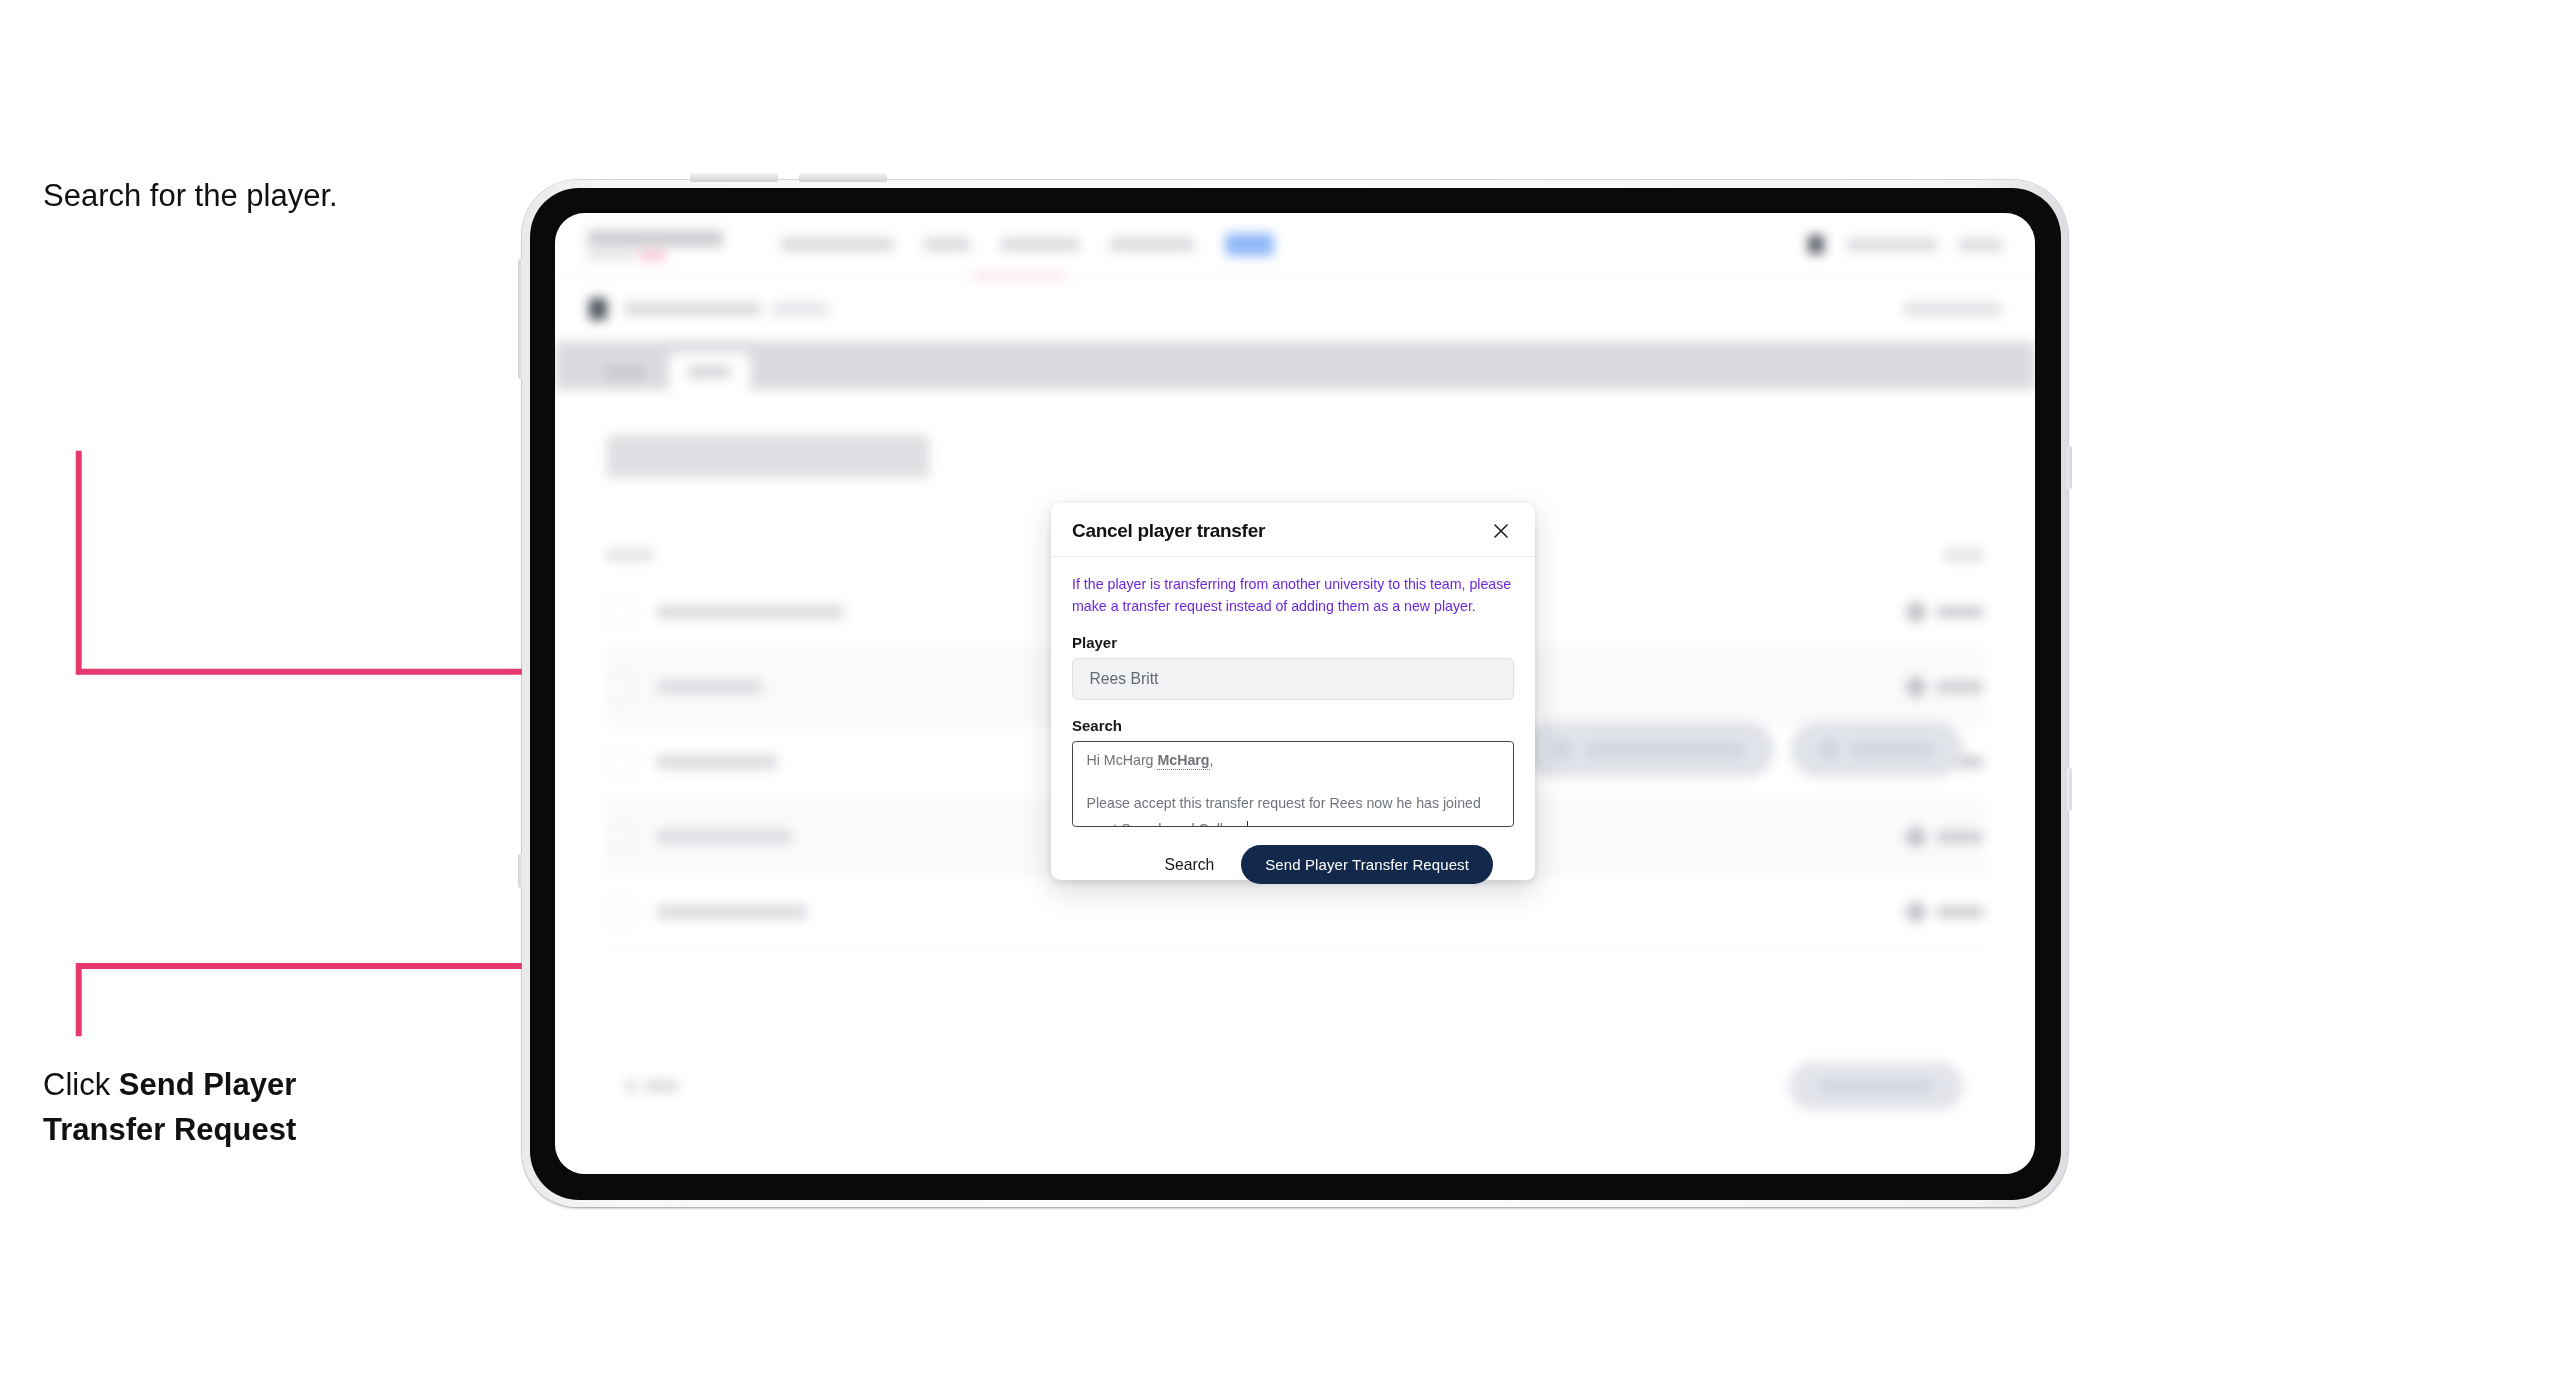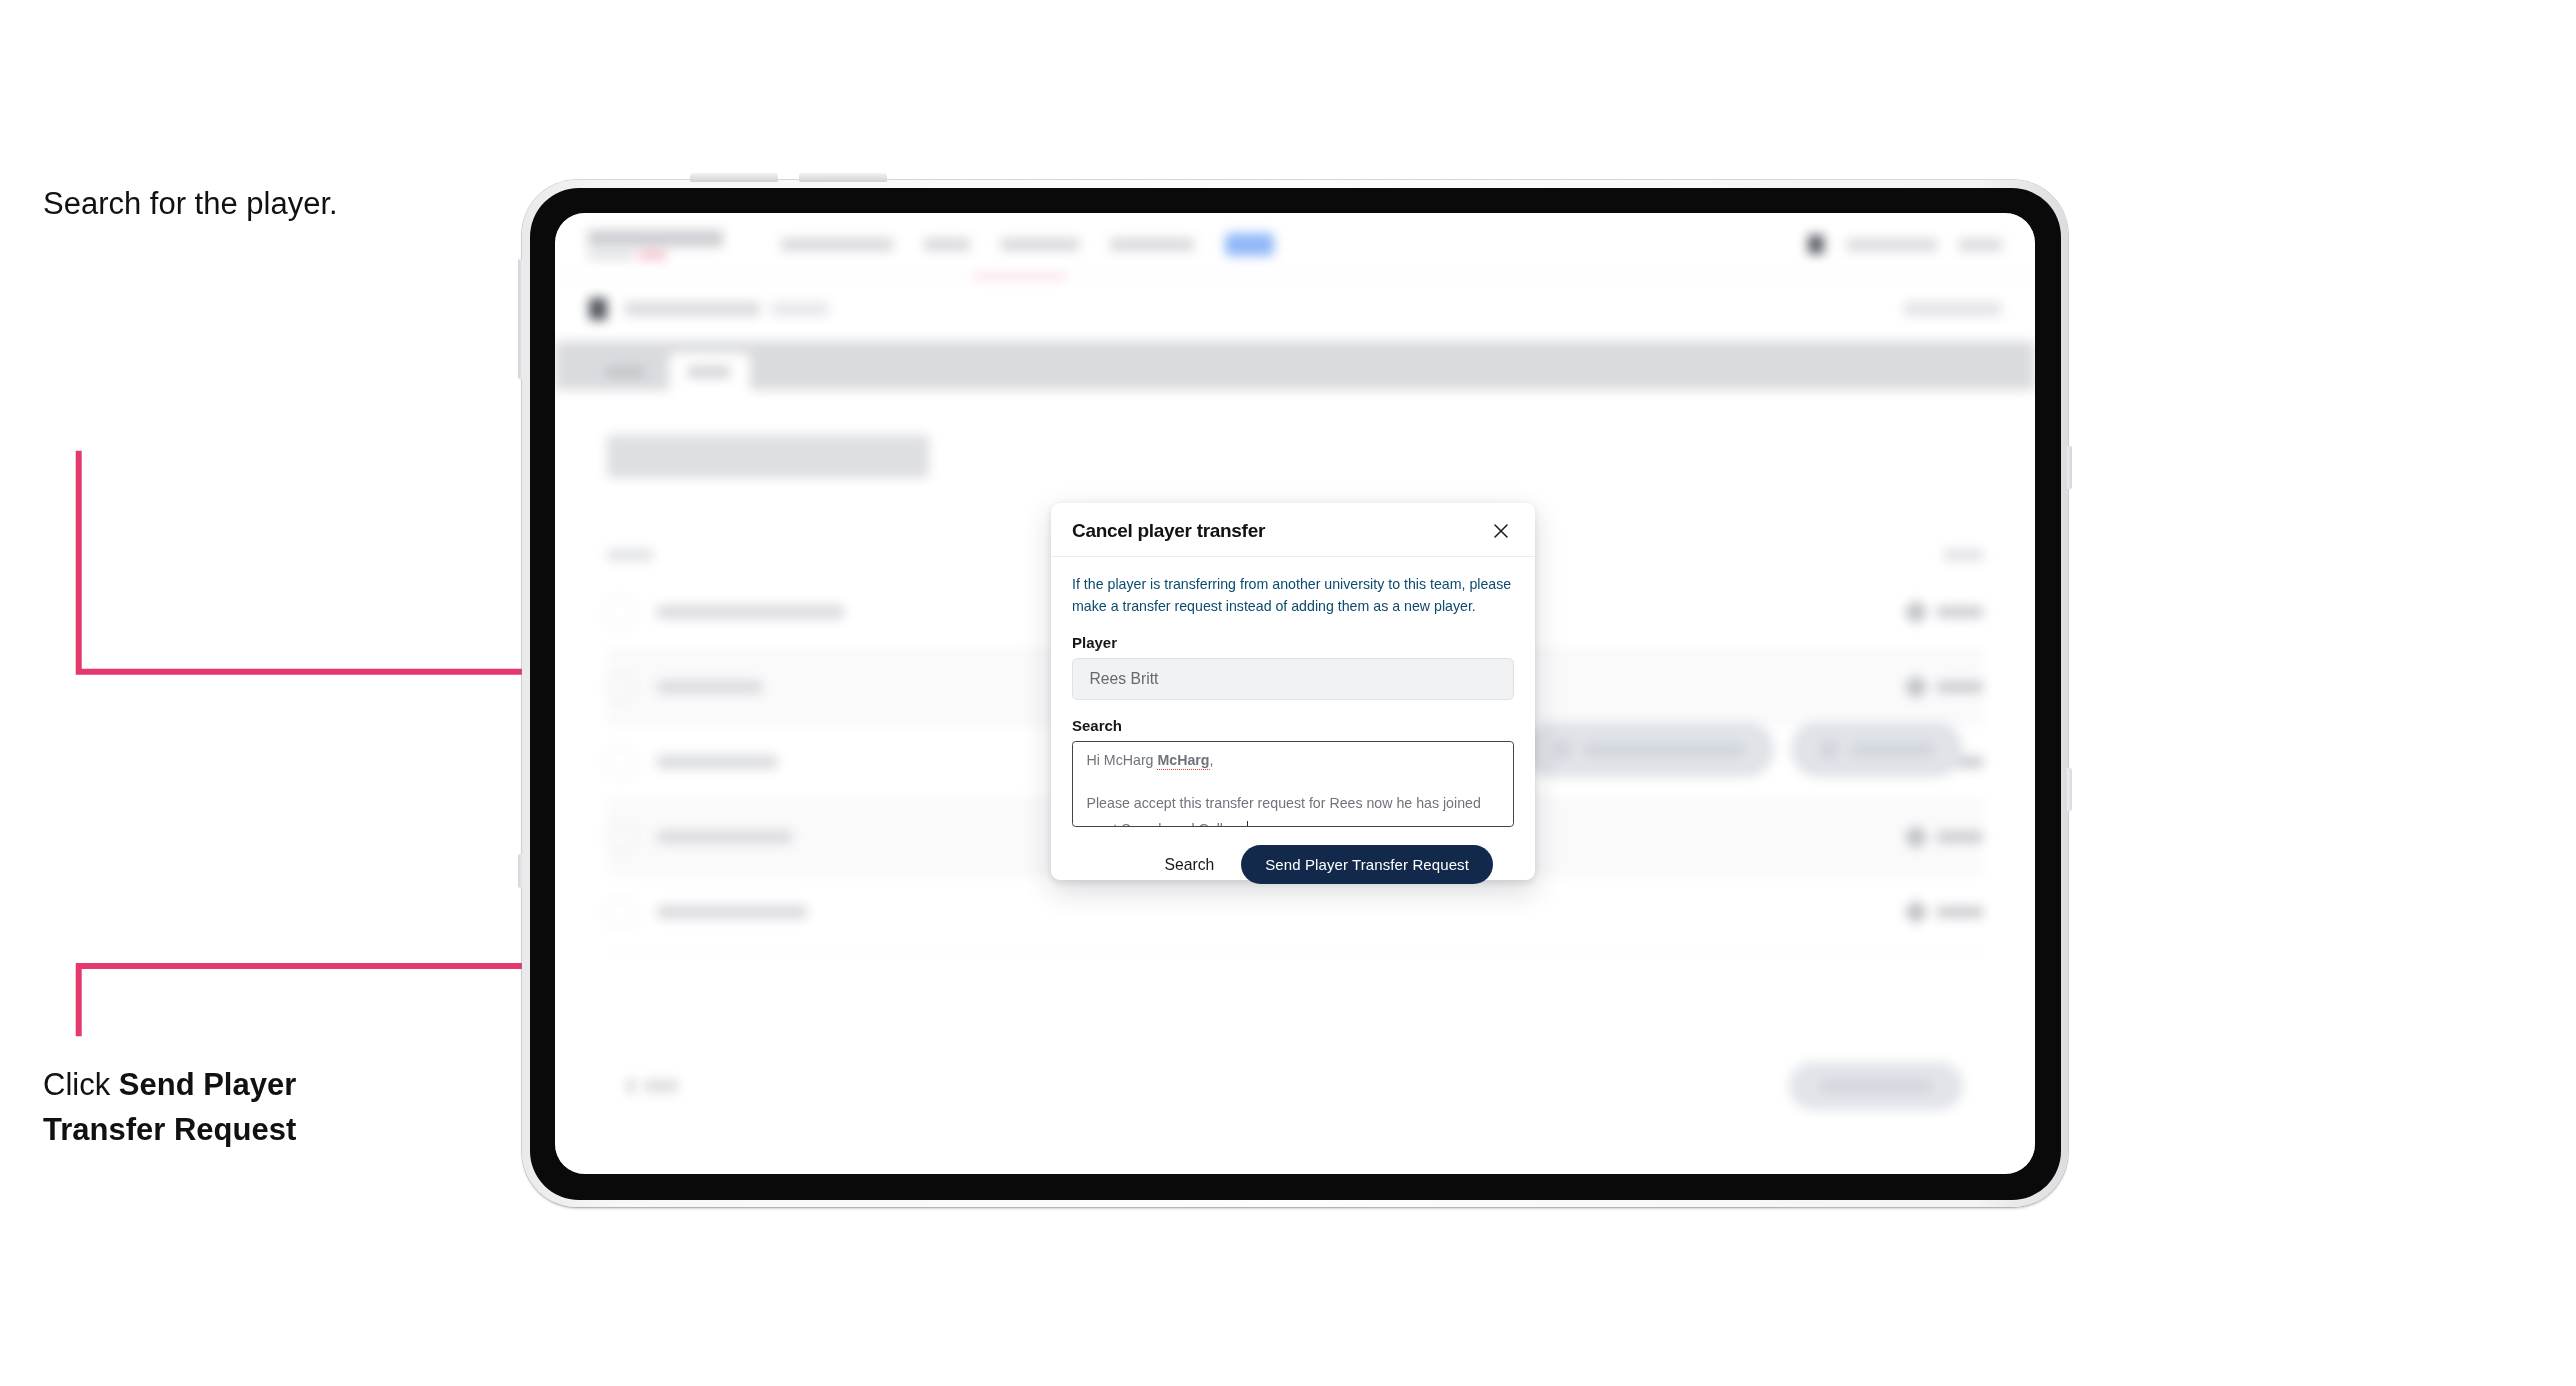--- a/index.html
+++ b/index.html
@@ -9,21 +9,21 @@
   .stage { position:relative; width:2576px; height:1386px; background:#fff; }
 
   
   .annot {
     position:absolute;
     color:#111111;
     font-size:31px;
     line-height:1.45;
     font-family:"Liberation Sans", sans-serif;
   }
-  #annot-1 { left:43px; top:182px; width:464px; }
+  #annot-1 { left:43px; top:174px; width:464px; }
   #annot-2 { left:43px; top:277px; width:449px; }
   #annot-3 { left:43px; top:1063px; width:374px; font-weight:400; }
   #annot-3 b { font-weight:700; }
 
   
   .arrows { position:absolute; left:0; top:0; width:2576px; height:1386px; pointer-events:none; }
 
   
   .device {
     position:absolute; left:522px; top:180px; width:1546px; height:1027px;
@@ -127,21 +127,21 @@
   .modal-head {
     display:flex; align-items:center; justify-content:space-between;
     padding:15px 21px 12px 21px; border-bottom:0.7px solid #ececef;
   }
   .modal-title { font-size:19px; font-weight:700; color:#111214; letter-spacing:-0.3px; }
   .close-btn {
     width:25.5px; height:25.5px; display:flex; align-items:center; justify-content:center;
     cursor:pointer; color:#1a1c20;
   }
   .modal-body { padding:16.5px 21px 0 21px; }
-  .modal-desc { font-size:14.2px; line-height:1.55; color:#0c4a6e; }
+  .modal-desc { font-size:14.2px; line-height:1.55; color:#6d28d9; }
   .field-label { margin-top:16.5px; font-size:15px; font-weight:700; color:#15171a; }
   .player-input {
     margin-top:7.5px; width:100%; height:42px; background:#f1f2f4;
     border:0.7px solid #dfe1e5; border-radius:5.2px;
     font-size:15.7px; color:#656a71; padding:0 16.5px; font-family:inherit;
   }
   .msg-area {
     margin-top:7.5px; width:100%; height:86px; background:#ffffff;
     border:1.5px solid #41444a; border-radius:3.7px;
     font-size:14.2px; line-height:1.85; color:#6f747b; padding:5.2px 13.5px;

